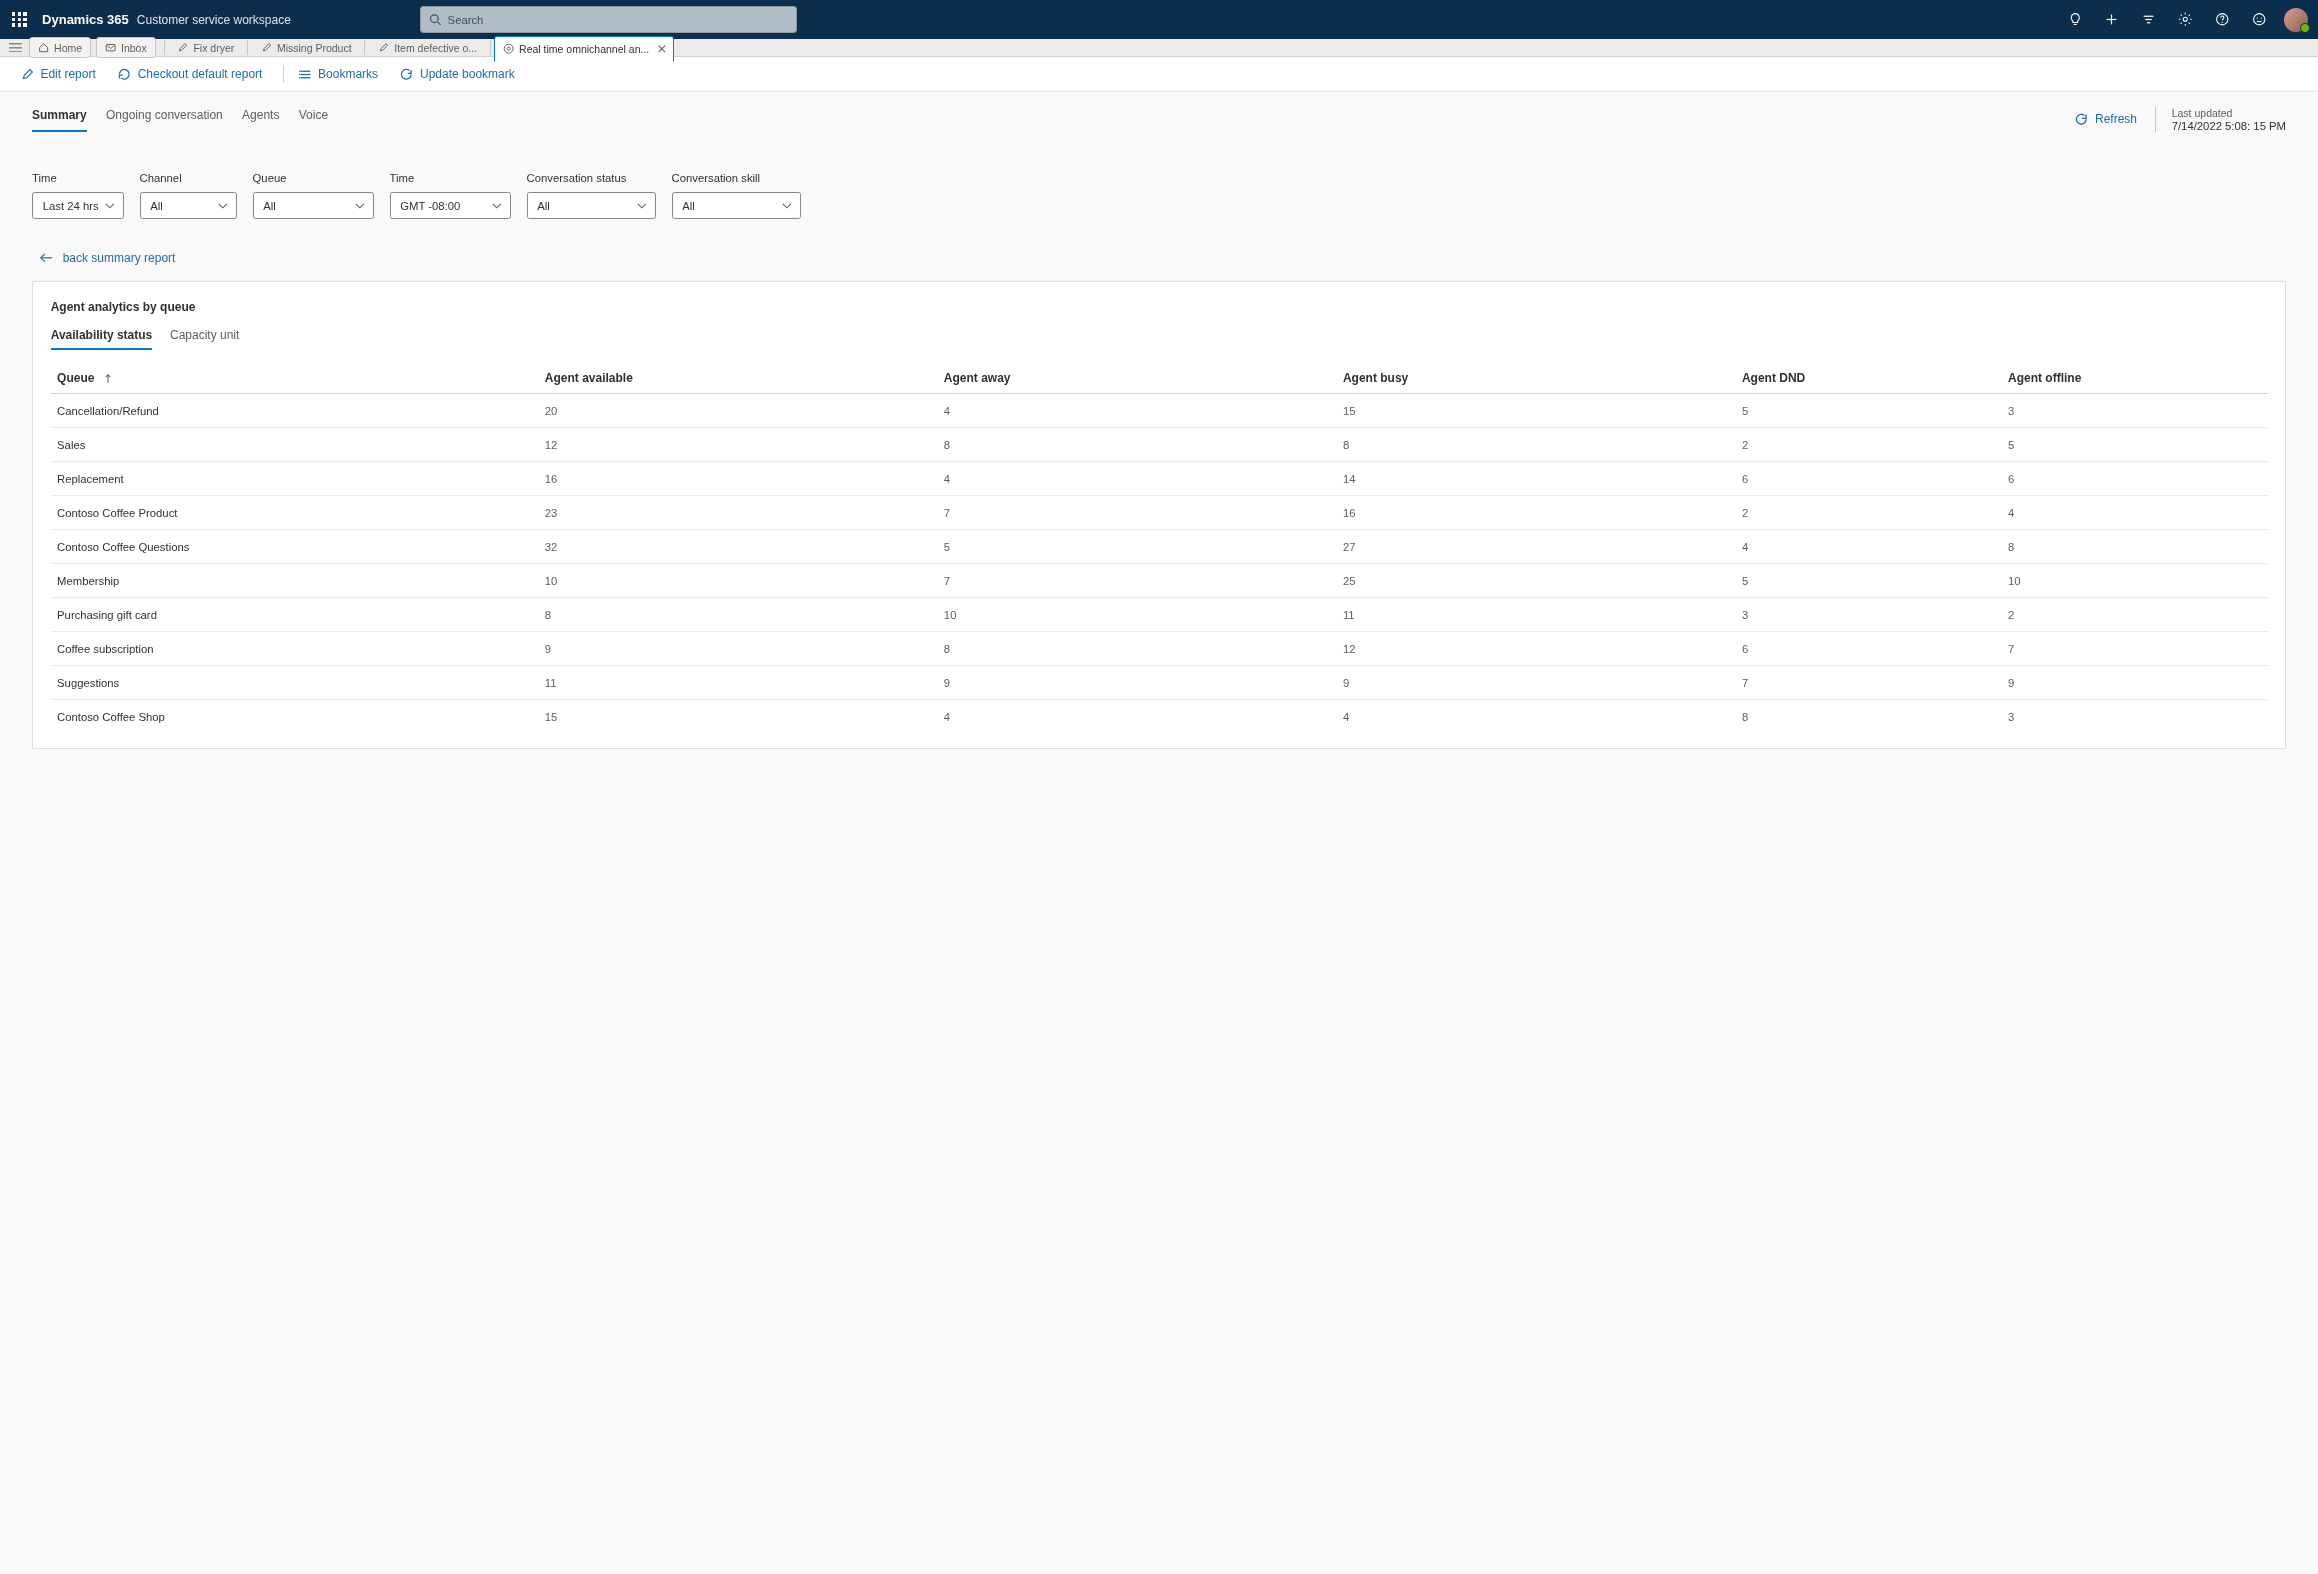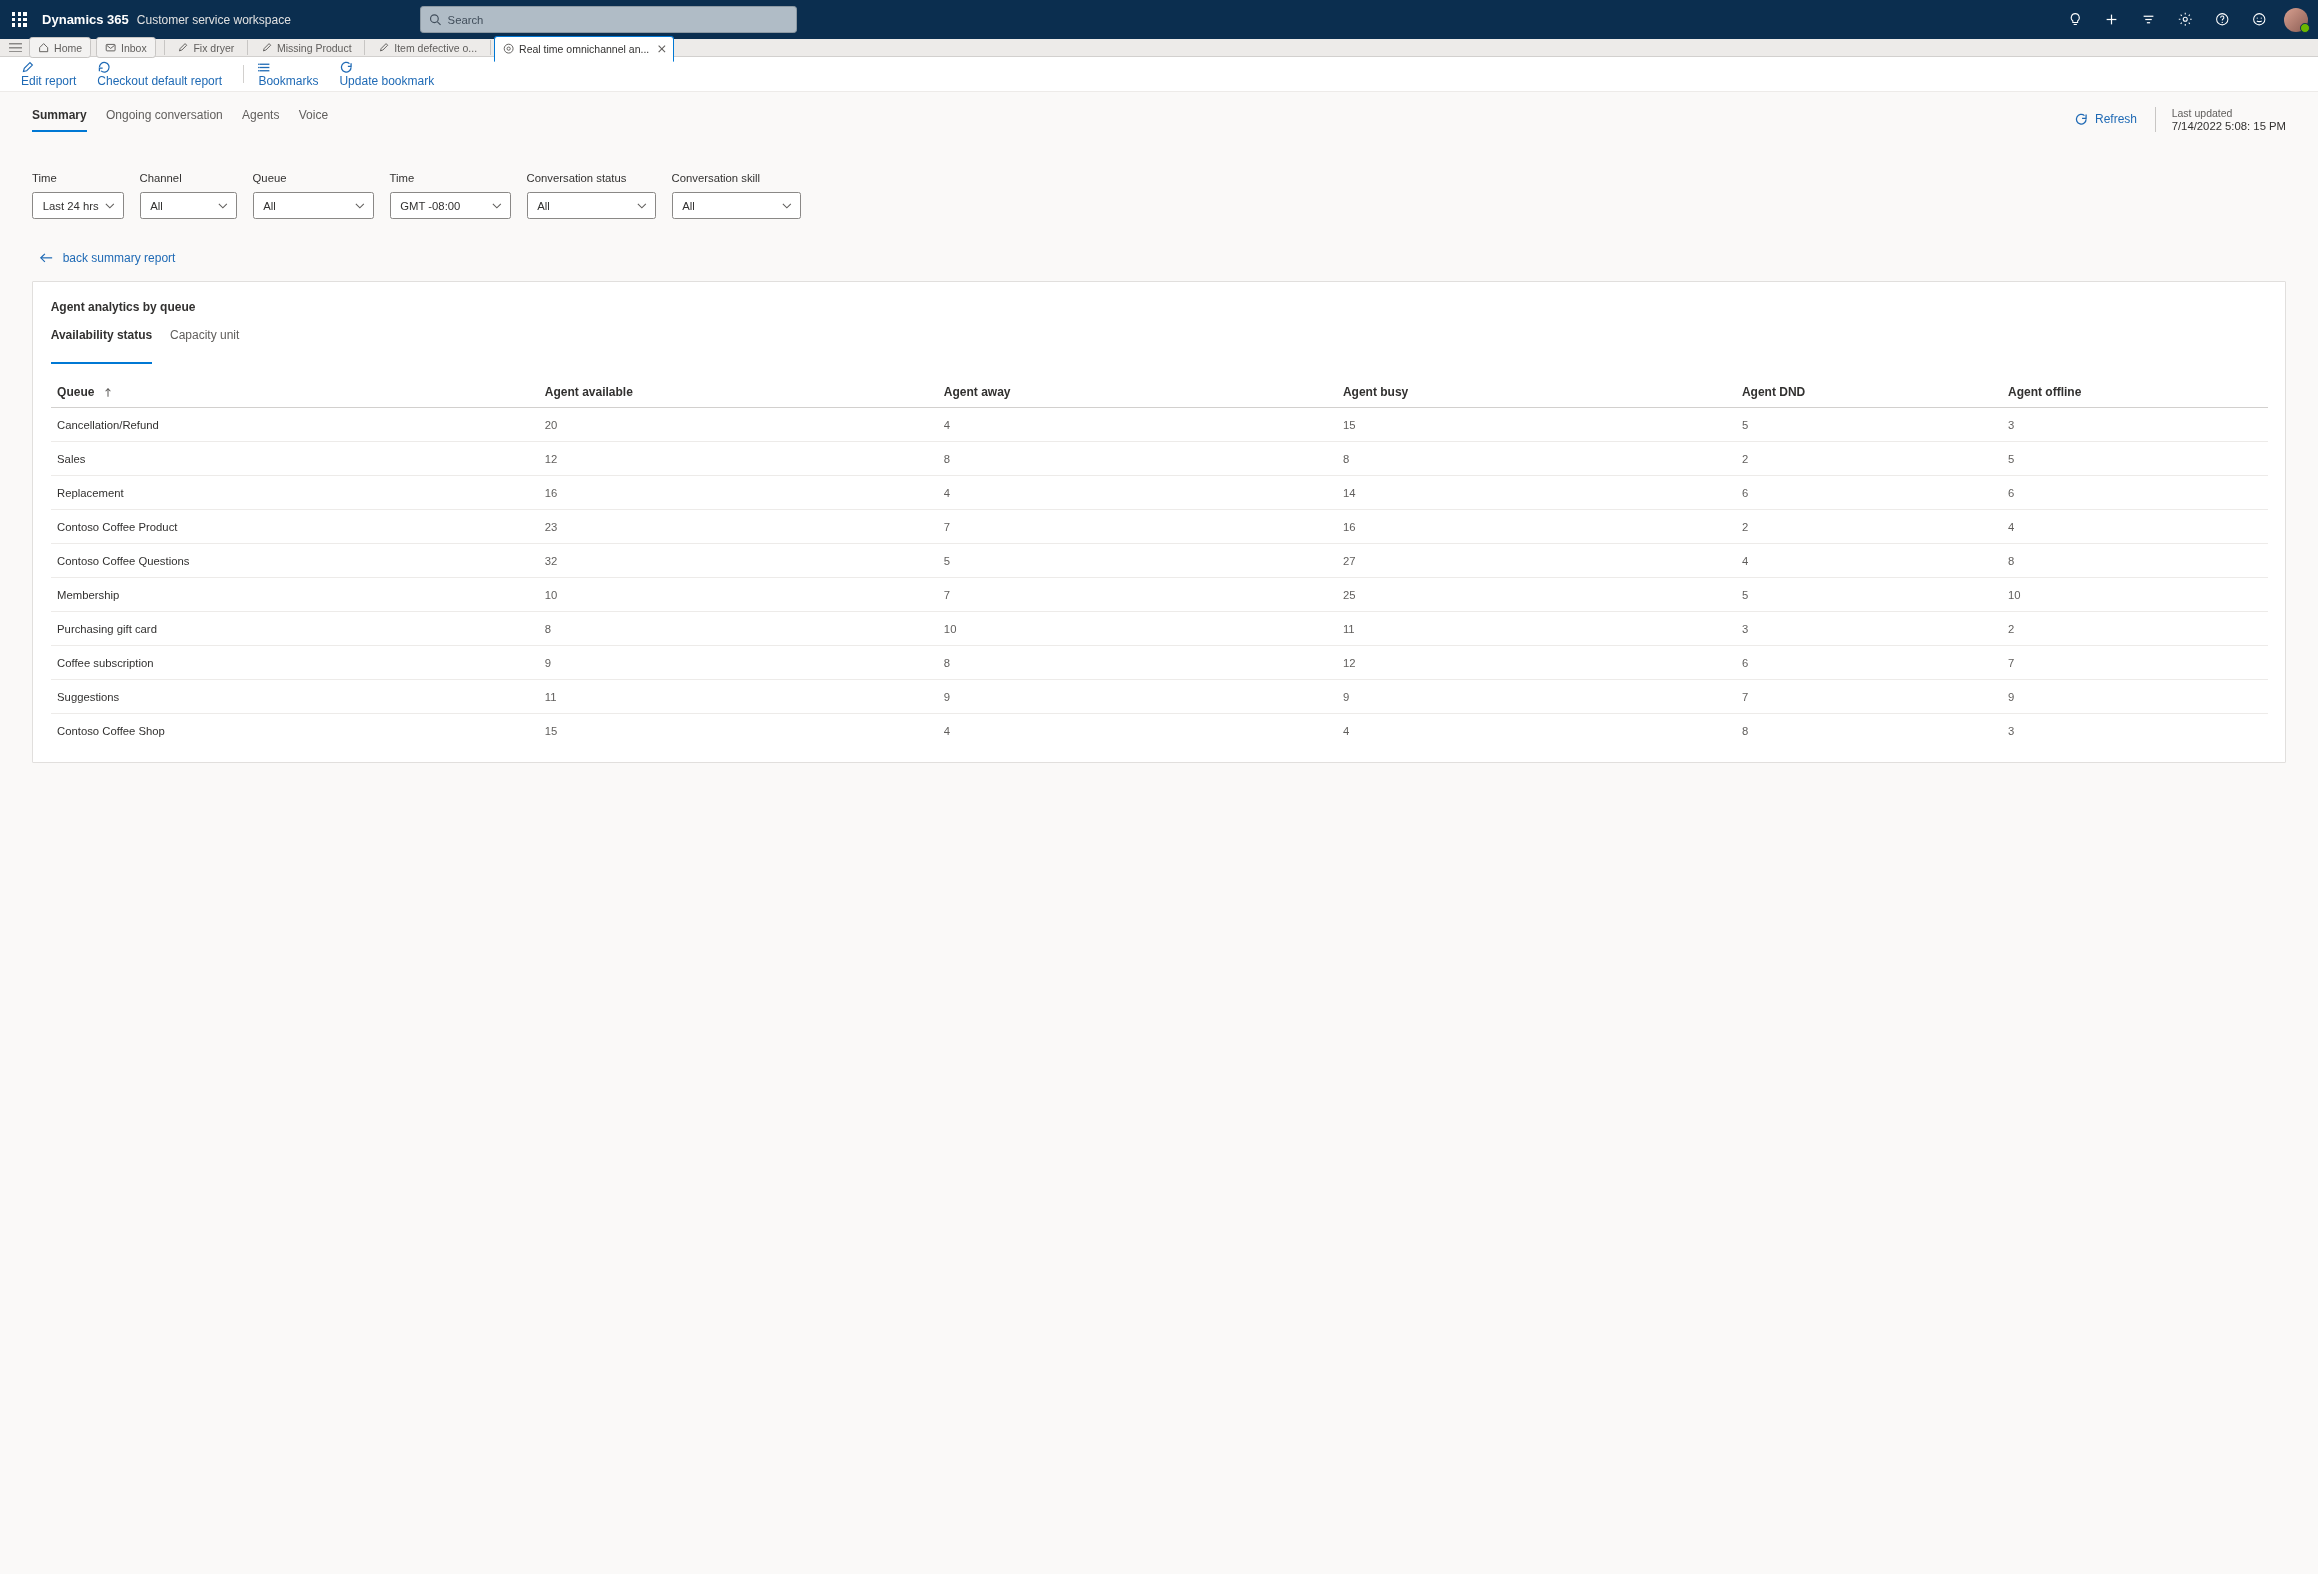--- a/index.html
+++ b/index.html
@@ -117,26 +117,25 @@
   .tab-close { margin-left: 8px; cursor:pointer; display:flex; }
   
   .command-bar {
     background:#fff;
     height: 35px;
     display:flex; align-items:center;
     padding: 0 21px;
     border-bottom: 0.8px solid #edebe9;
   }
   .cmd-item {
-    display:flex; 
+    display:flex; align-items:center;
     color: #1f6ab5;
     font-size: 12px;
     margin-right: 21px;
     cursor:pointer;
-    flex-direction:column;
   }
   .cmd-item svg { margin-right: 6.4px; }
   .cmd-divider { width:0.8px; height:17.7px; background:#d2d0ce; margin-right:14.5px; }
   
   .content { padding: 14.5px 32px 32px 32px; }
   .view-tabs-row {
     display:flex; align-items:flex-end;
   }
   .view-tabs { display:flex; gap: 19.3px; }
   .view-tab {
@@ -181,21 +180,21 @@
   
   .card {
     background:#fff; border:0.8px solid #e1dfdd; border-radius:1px;
     margin-top: 16px; padding: 17.7px 0 0 0;
   }
   .card-title { font-weight:600; font-size:12px; padding: 0 17.7px; }
   .inner-tabs {
     display:flex; gap:17.7px; padding: 14.5px 17.7px 0 17.7px;
   }
   .inner-tab {
-    font-size:12px; padding-bottom:20px; cursor:pointer;
+    font-size:12px; padding-bottom:6px; cursor:pointer;
     border-bottom: 2.4px solid transparent; color:#605e5c;
   }
   .inner-tab.active { color:#323130; font-weight:600; border-bottom-color:#0078d4; }
   
   table { width: calc(100% - 35px); margin: 13px 17.7px 14.5px 17.7px; border-collapse: collapse; }
   thead th {
     text-align:left; font-weight:600; font-size:12px;
     padding: 8px 6.4px; border-bottom: 0.8px solid #d2d0ce;
   }
   thead th.sort svg { margin-left:6.4px; vertical-align:middle; }

